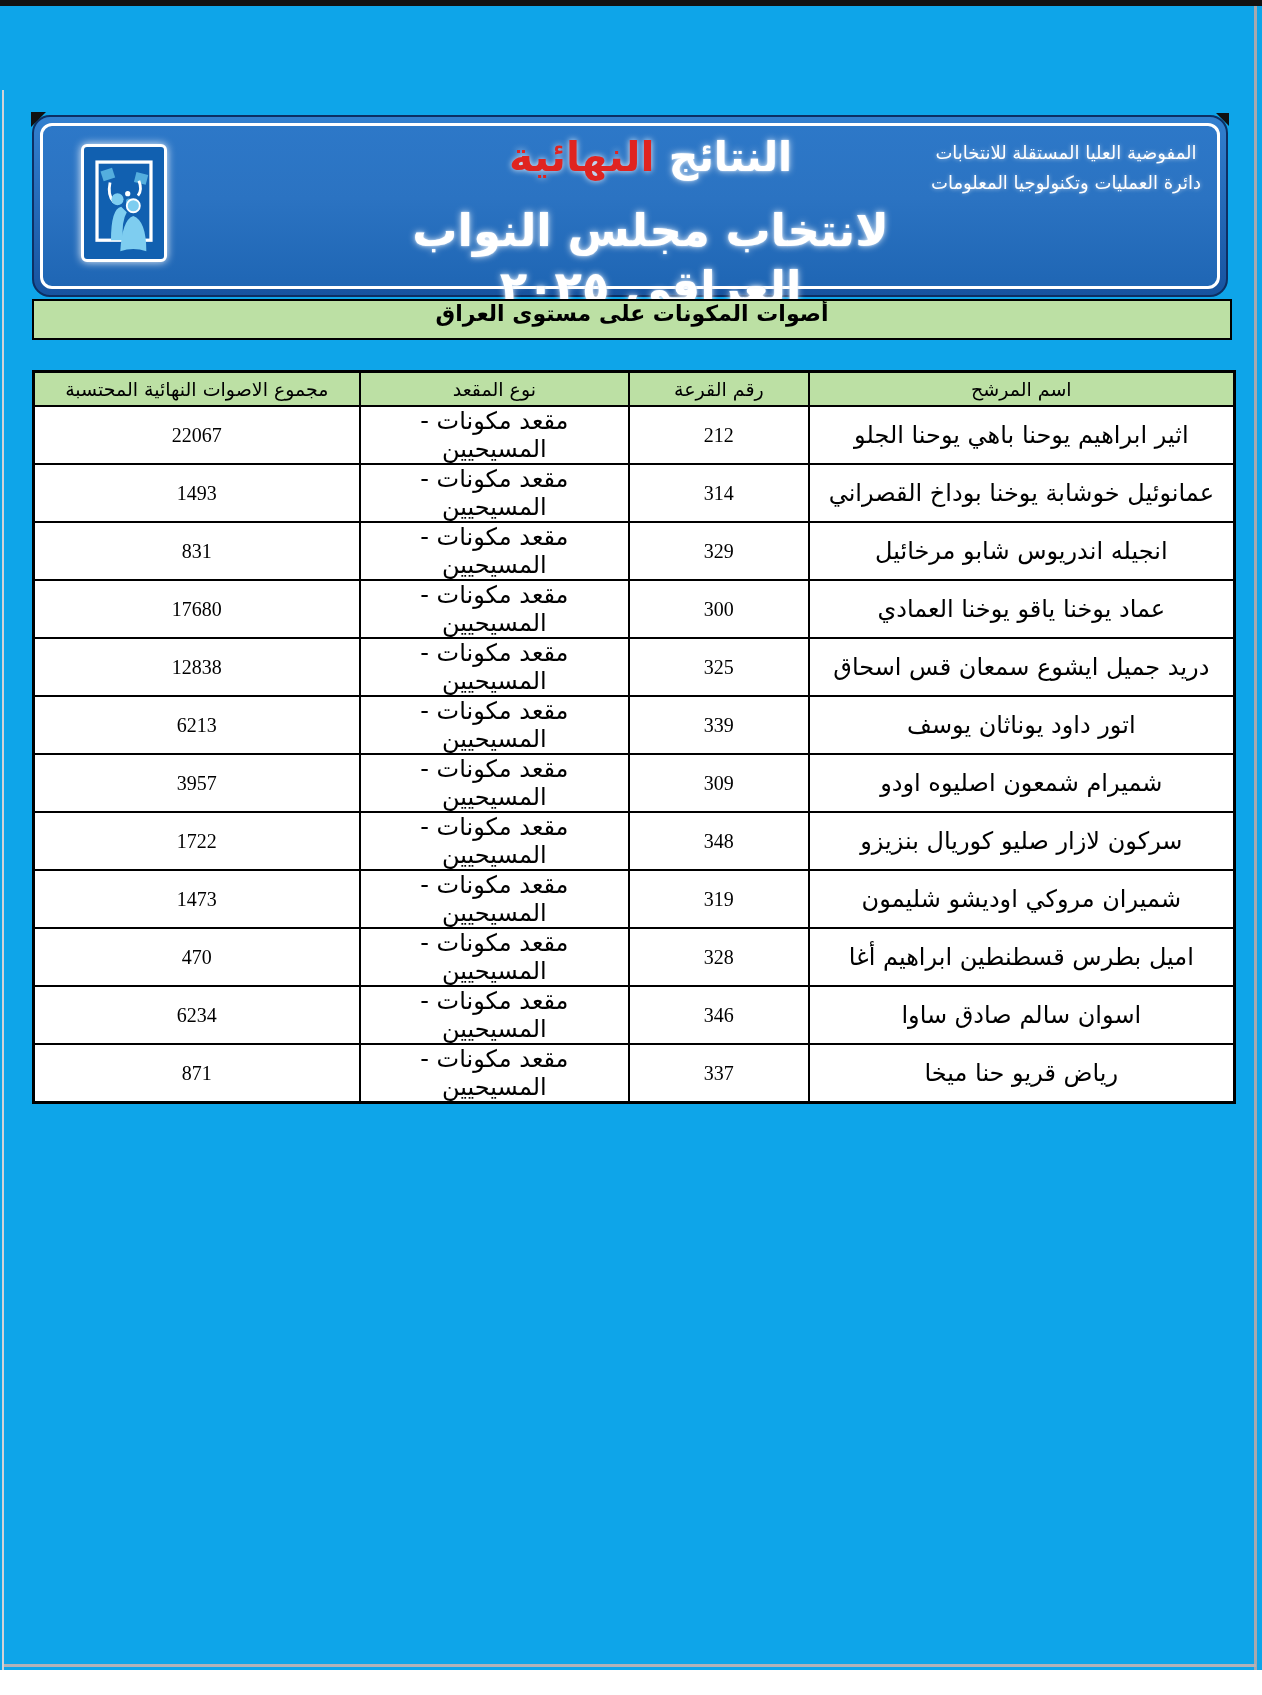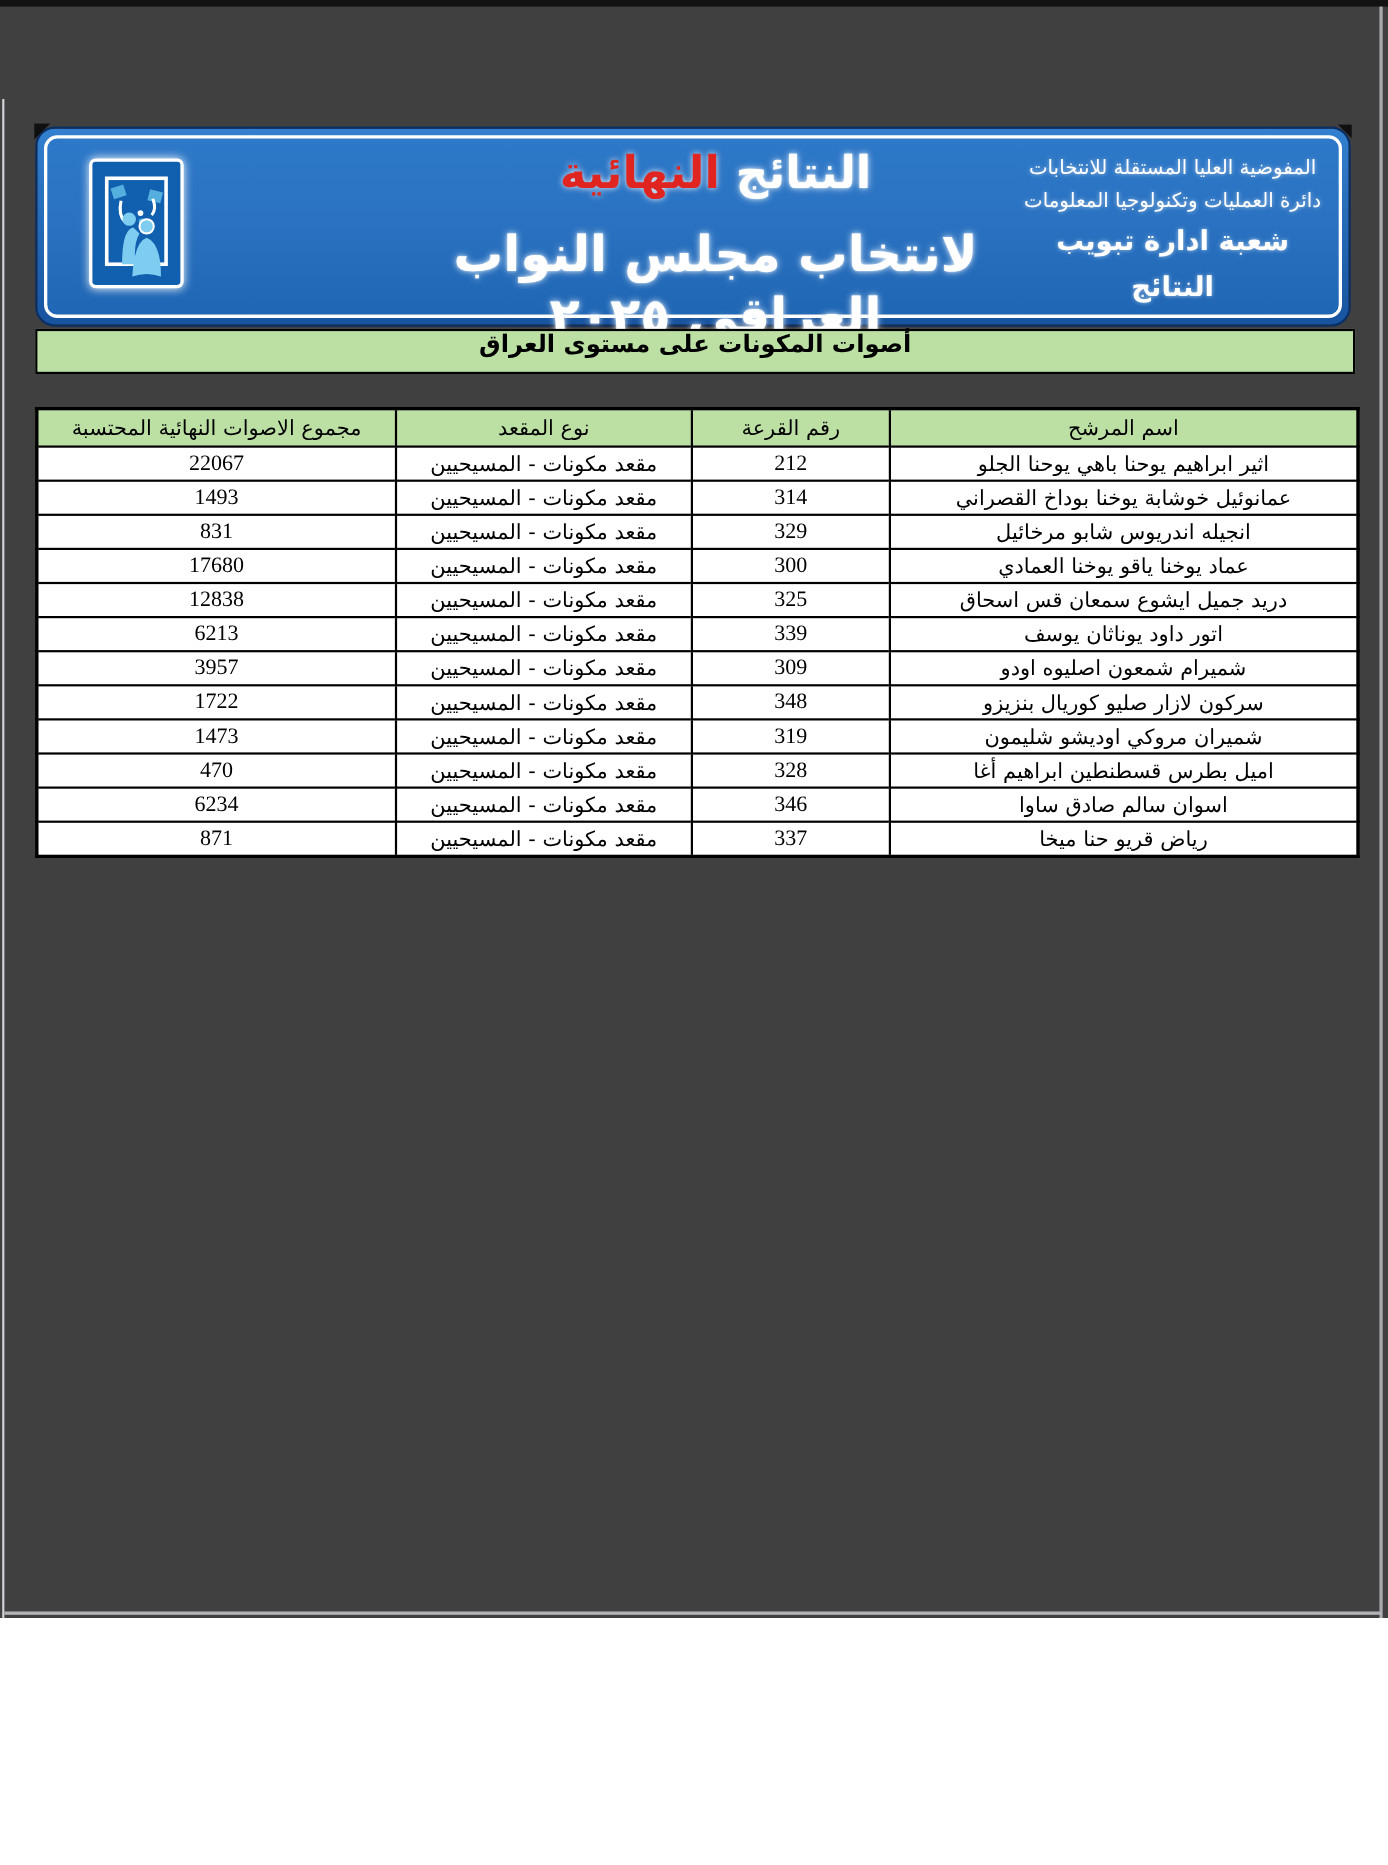--- a/index.html
+++ b/index.html
@@ -1,17 +1,17 @@
 <!DOCTYPE html>
 <html lang="ar" dir="rtl" style="--banner-blue: #2b73c2; --banner-border: #0c2f63; --title-red: #e02420; --section-green: #bce0a4;"><head>
 <meta charset="utf-8">
 <style>
   html,body { margin:0; padding:0; background:#ffffff; }
   .page {
-    position:relative; width:1262px; height:1471px; background:#404040;
+    position:relative; width:1262px; height:1670px; background:#0ea5e9;
     font-family:"DejaVu Sans", sans-serif; direction:rtl; overflow:hidden;
   }
   
   .edge-top    { position:absolute; top:0; left:0; width:100%; height:6px; background:#121212; }
   .edge-left   { position:absolute; top:90px; left:2px; width:2px; height:1600px; background:#d2d2d6; }
   .edge-right  { position:absolute; top:6px; right:5px; width:3px; height:1689px; background:#a8a8ae; }
   .edge-bottom { position:absolute; bottom:3px; left:4px; width:1252px; height:3px; background:#b2b2b8; }
 
   
   .banner {
@@ -64,21 +64,21 @@
     position:absolute; left:32px; top:370px; width:1204px;
     border-collapse:collapse; direction:rtl;
     border:3px solid #000;
   }
   table.results th {
     background:var(--section-green,#bce0a4); border:2px solid #000;
     font-size:19px; font-weight:normal; color:#000; height:30px; padding:1px 4px;
   }
   table.results td {
     background:#fff; border:2px solid #000; text-align:center; color:#000;
-    height:29px; padding:0 4px; font-size:19px;
+    height:29px; padding:0 4px; font-size:24px;
   }
   table.results td.num { font-size:20px; font-family:Liberation Serif, serif; }
   col.c-name  { width:427px; }
   col.c-ball  { width:180px; }
   col.c-seat  { width:270px; }
   col.c-votes { width:327px; }
 </style>
 </head>
 <body>
 
@@ -114,21 +114,20 @@
         <div class="l1">
           <span>النتائج</span>
           <span class="red">النهائية</span>
         </div>
         <div class="l2">لانتخاب مجلس النواب العراقي ٢٠٢٥</div>
       </div>
 
       <div class="banner-org">
         <div class="o1">المفوضية العليا المستقلة للانتخابات</div>
         <div class="o2">دائرة العمليات وتكنولوجيا المعلومات</div>
-        <div class="o3">شعبة ادارة تبويب النتائج</div>
       </div>
 
     </div>
   </div>
 
   <div class="section-bar">
     <span>أصوات المكونات على مستوى العراق</span>
   </div>
 
   <table class="results">

